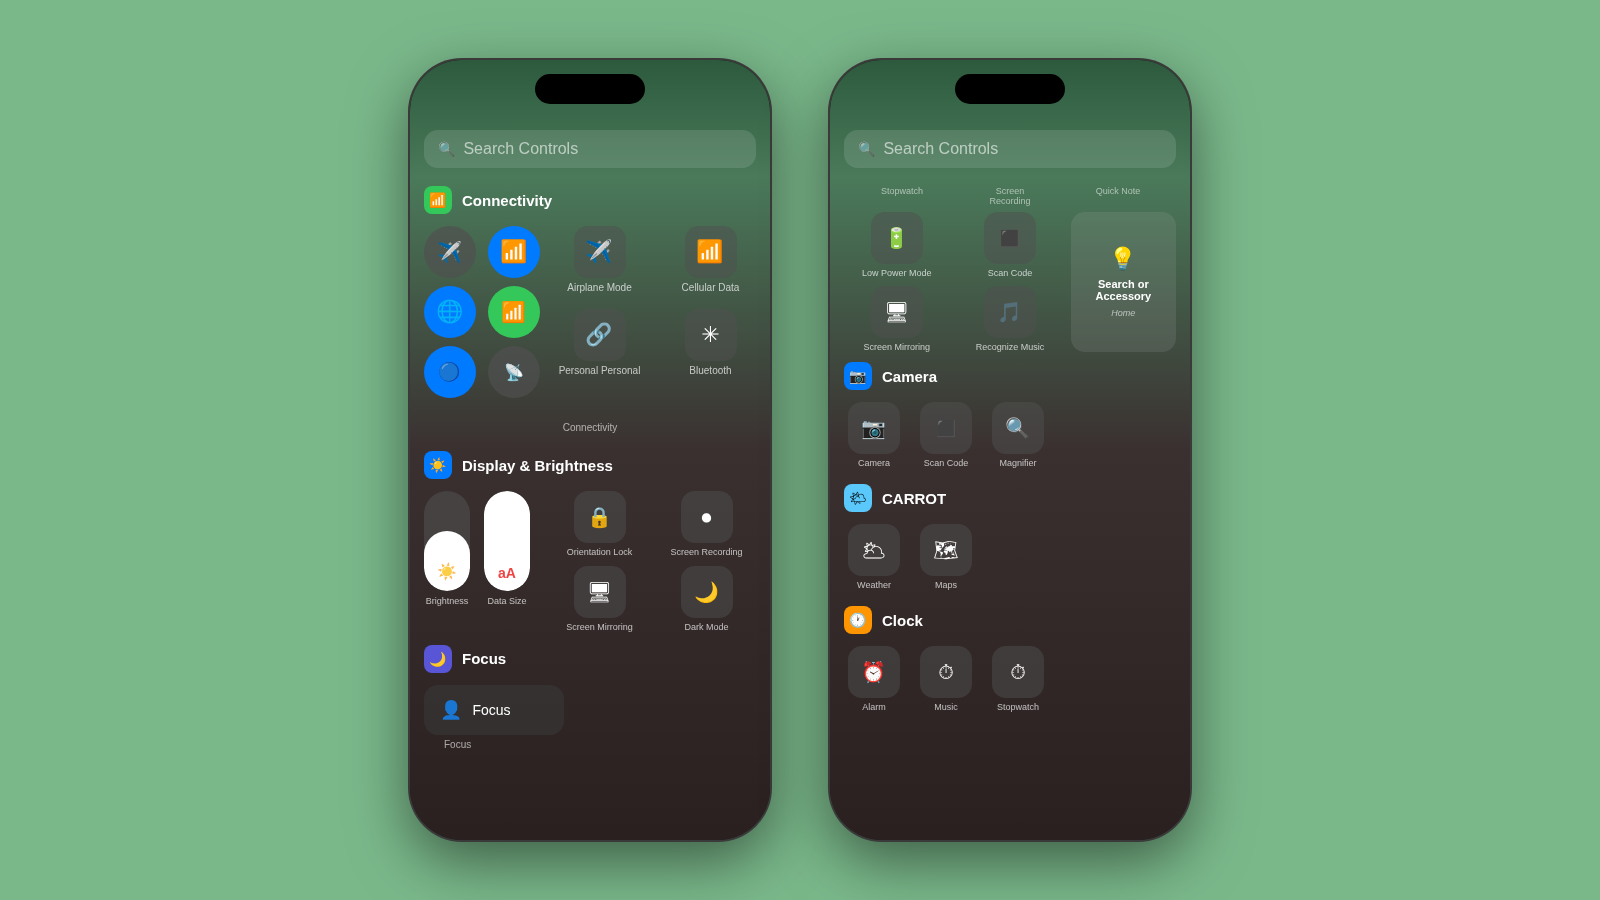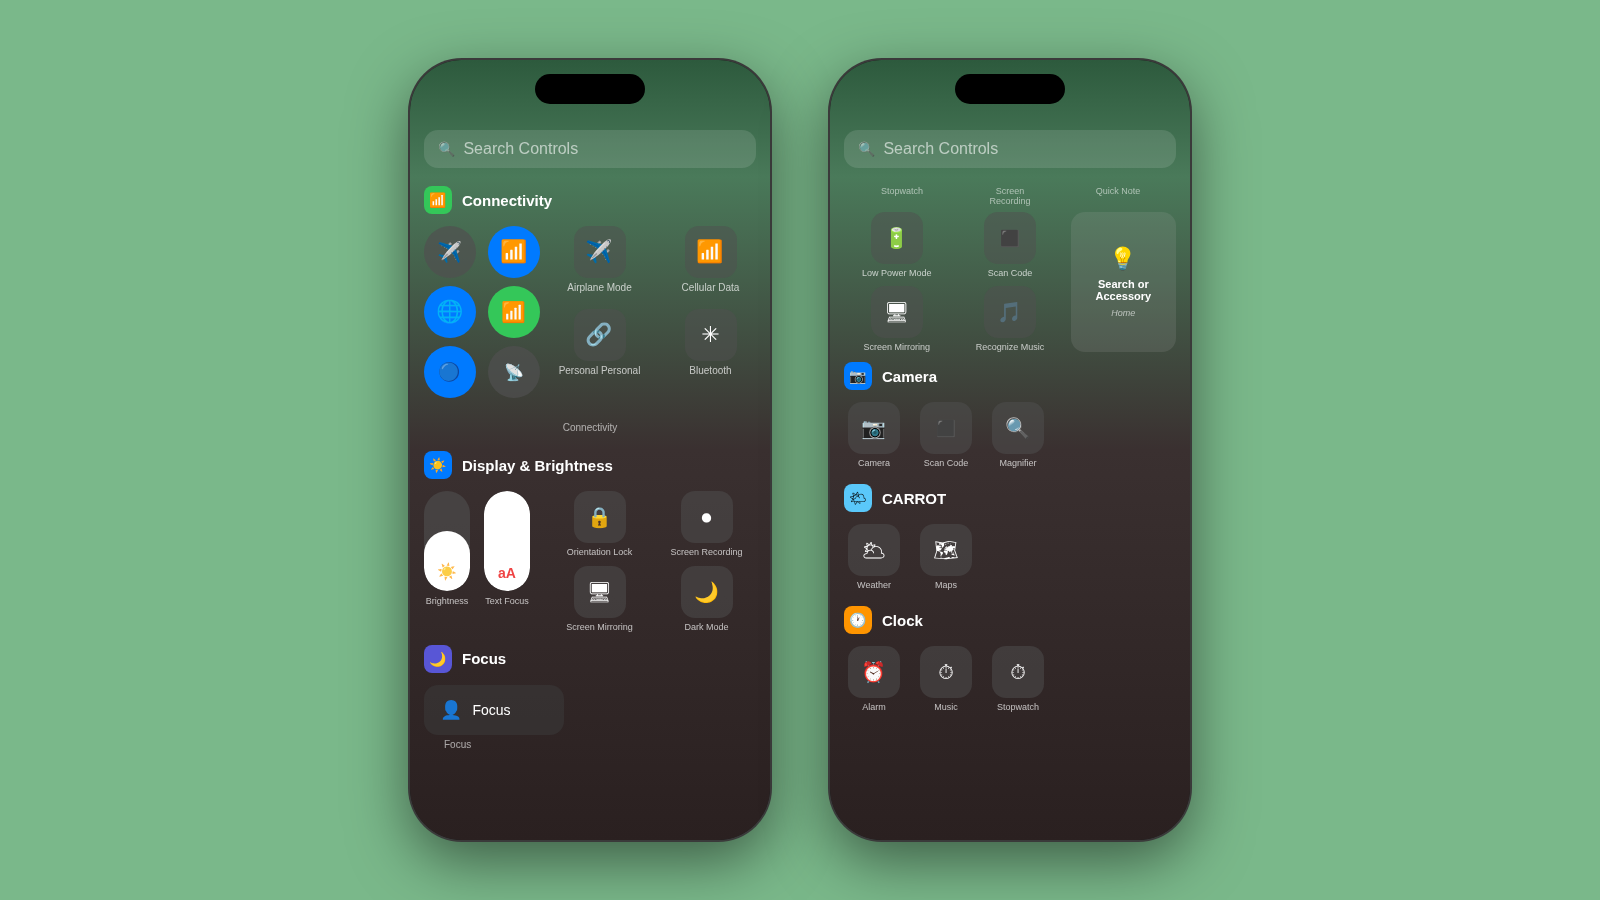--- a/index.html
+++ b/index.html
@@ -385,21 +385,21 @@
           <span class="display-label">Brightness</span>
         </div>
 
         <div class="slider-col">
           <div class="slider-vertical">
             <div class="slider-fill-bottom" style="height:100%;background:white;"></div>
             <div class="slider-fill-content">
               <span style="font-size:14px;font-weight:700;color:#ef4444;">aA</span>
             </div>
           </div>
-          <span class="display-label">Text Focus</span>
+          <span class="display-label">Data Size</span>
         </div>
 
         <div style="flex:1; display:grid; grid-template-columns:1fr 1fr; gap:8px; margin-left:6px;">
           <div class="display-item">
             <div class="display-btn">🔒</div>
             <span class="display-label">Orientation Lock</span>
           </div>
           <div class="display-item">
             <div class="display-btn">⏺</div>
             <span class="display-label">Screen Recording</span>

